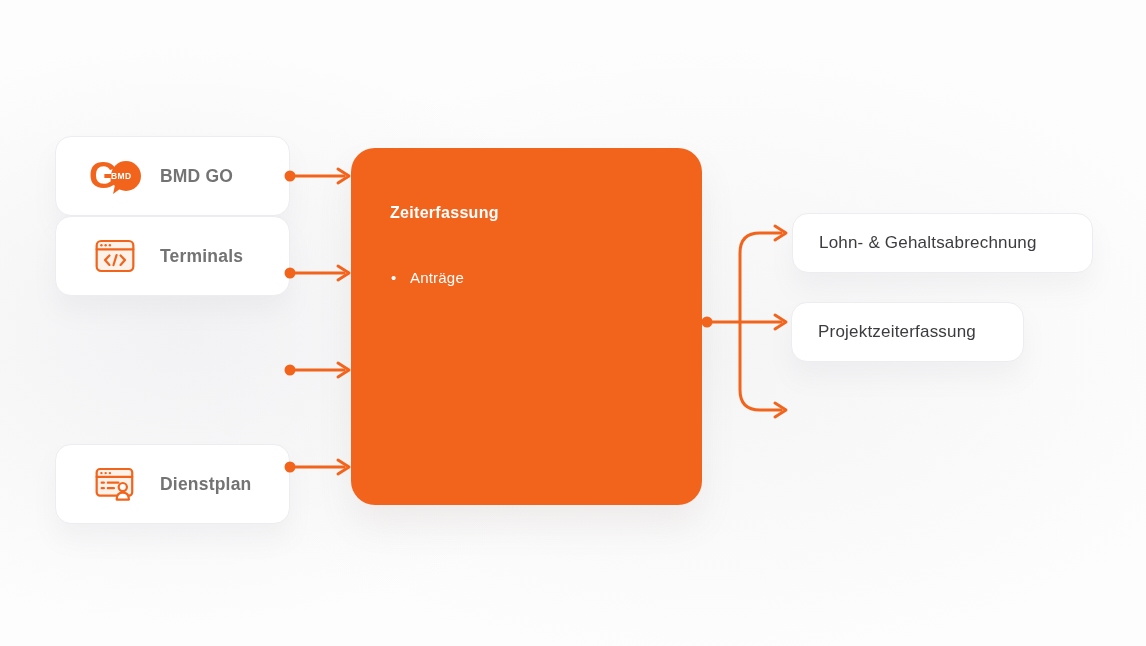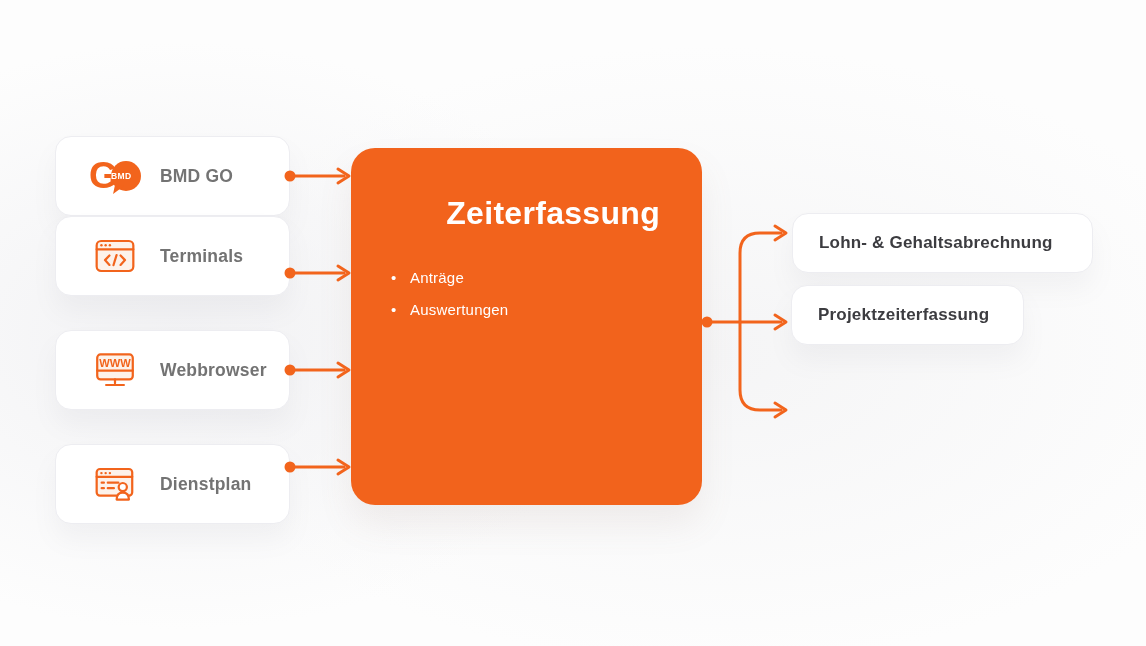--- a/index.html
+++ b/index.html
@@ -43,35 +43,35 @@
     transform:rotate(12deg);
   }
 
   
   .center-box {
     position:absolute; left:351px; top:148px; width:351px; height:357px;
     background:#F2631C; border-radius:24px; color:#ffffff;
     padding:50px 42px 0 39px;
     box-shadow:0 20px 34px rgba(150,120,110,.10);
   }
-  .center-title { text-align:right; font-size:32px; font-weight:700; letter-spacing:.3px; line-height:30px; }
+  .center-title { text-align:left; font-size:16px; font-weight:700; letter-spacing:.3px; line-height:30px; }
   .center-list { list-style:none; margin-top:34px; font-size:15px; line-height:32px; letter-spacing:.2px; }
   .center-list li { position:relative; padding-left:20px; }
   .center-list li::before { content:"\2022"; position:absolute; left:1px; }
 
   
   .out-card {
     position:absolute; height:60px;
     background:#ffffff; border:1px solid #ededf1; border-radius:16px;
     box-shadow:0 16px 24px rgba(125,125,145,.07);
     display:flex; align-items:center; padding-left:26px;
-    font-size:17px; font-weight:700; color:#3c3c40; letter-spacing:.2px;
+    font-size:17px; font-weight:400; color:#3c3c40; letter-spacing:.2px;
   }
   .out-card.pos1 { left:792px; top:213px; width:301px; }
-  .out-card.pos2 { left:791px; top:285px; width:233px; }
+  .out-card.pos2 { left:791px; top:302px; width:233px; }
   .out-card.pos3 { left:792px; top:372px; width:200px; }
 
   
   .connector-layer { position:absolute; left:0; top:0; width:1146px; height:646px; pointer-events:none; }
   .connector-layer .stroke { stroke:#F2641C; stroke-width:3; fill:none; stroke-linecap:round; stroke-linejoin:round; }
   .connector-layer .dot { fill:#F2641C; }
 
   
   .mini-icon .st { stroke:#F2641C; stroke-width:2; fill:none; stroke-linecap:round; stroke-linejoin:round; }
   .mini-icon .tint { fill:#fdf2ea; }
@@ -106,32 +106,20 @@
         <circle class="fillpt" cx="9.6" cy="5.3" r="1.1"></circle>
         <circle class="fillpt" cx="13.4" cy="5.3" r="1.1"></circle>
         <path class="st" d="M13,14.5 L9,18.7 L13,23"></path>
         <path class="st" d="M23,14.5 L27,18.7 L23,23"></path>
         <line class="st" x1="16.6" y1="23.3" x2="19.4" y2="14.2"></line>
       </svg>
     </span>
     <span class="src-label">Terminals</span>
   </div>
 
-  <div class="src-card pos3">
-    <span class="icon-wrap">
-      <svg class="mini-icon" width="40" height="36" viewBox="0 0 36 32">
-        <rect class="st tint" x="2" y="2" width="32" height="22.5" rx="3"></rect>
-        <line class="st" x1="2" y1="16.5" x2="34" y2="16.5"></line>
-        <text x="18" y="13" font-size="10" text-anchor="middle">WWW</text>
-        <line class="st" x1="18" y1="24.5" x2="18" y2="28"></line>
-        <line class="st" x1="10" y1="29.5" x2="26" y2="29.5"></line>
-      </svg>
-    </span>
-    <span class="src-label">Webbrowser</span>
-  </div>
 
   <div class="src-card pos4">
     <span class="icon-wrap">
       <svg class="mini-icon" width="40" height="36" viewBox="0 0 36 32">
         <rect class="st tint" x="1.5" y="2.5" width="32" height="24" rx="3"></rect>
         <line class="st" x1="1.5" y1="9.5" x2="33.5" y2="9.5"></line>
         <circle class="fillpt" cx="5.8" cy="6.2" r="1.1"></circle>
         <circle class="fillpt" cx="9.6" cy="6.2" r="1.1"></circle>
         <circle class="fillpt" cx="13.4" cy="6.2" r="1.1"></circle>
         <line class="st" x1="6" y1="14.8" x2="8" y2="14.8"></line>
@@ -142,21 +130,20 @@
         <circle class="st knock" cx="25" cy="18.8" r="3.7"></circle>
       </svg>
     </span>
     <span class="src-label">Dienstplan</span>
   </div>
 
   <div class="center-box">
     <div class="center-title">Zeiterfassung</div>
     <ul class="center-list">
       <li>Anträge</li>
-      <li>Auswertungen</li>
     </ul>
   </div>
 
   <div class="out-card pos1">
     <span>Lohn- &amp; Gehaltsabrechnung</span>
   </div>
   <div class="out-card pos2">
     <span>Projektzeiterfassung</span>
   </div>
 

